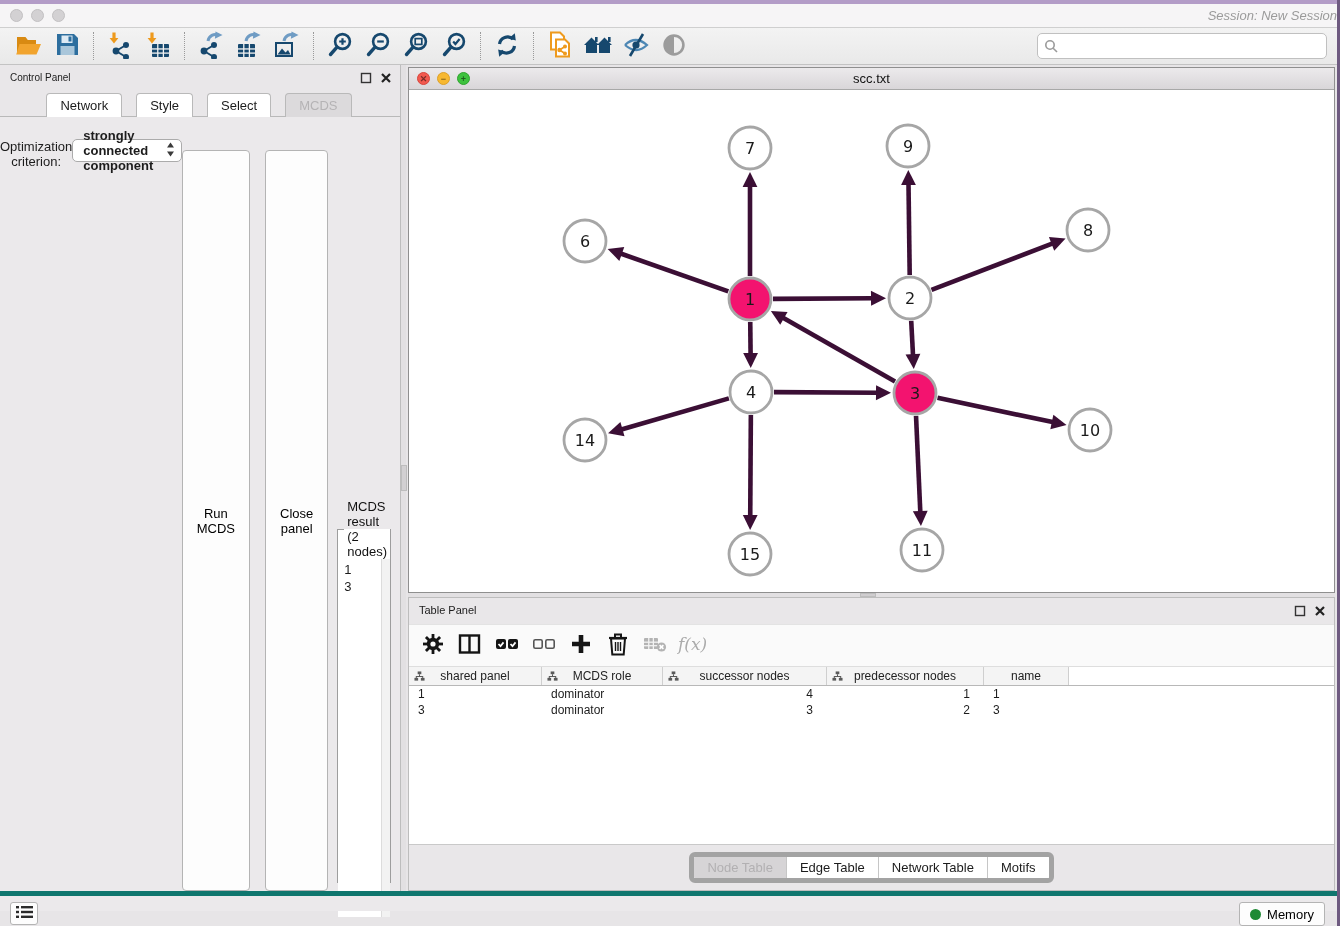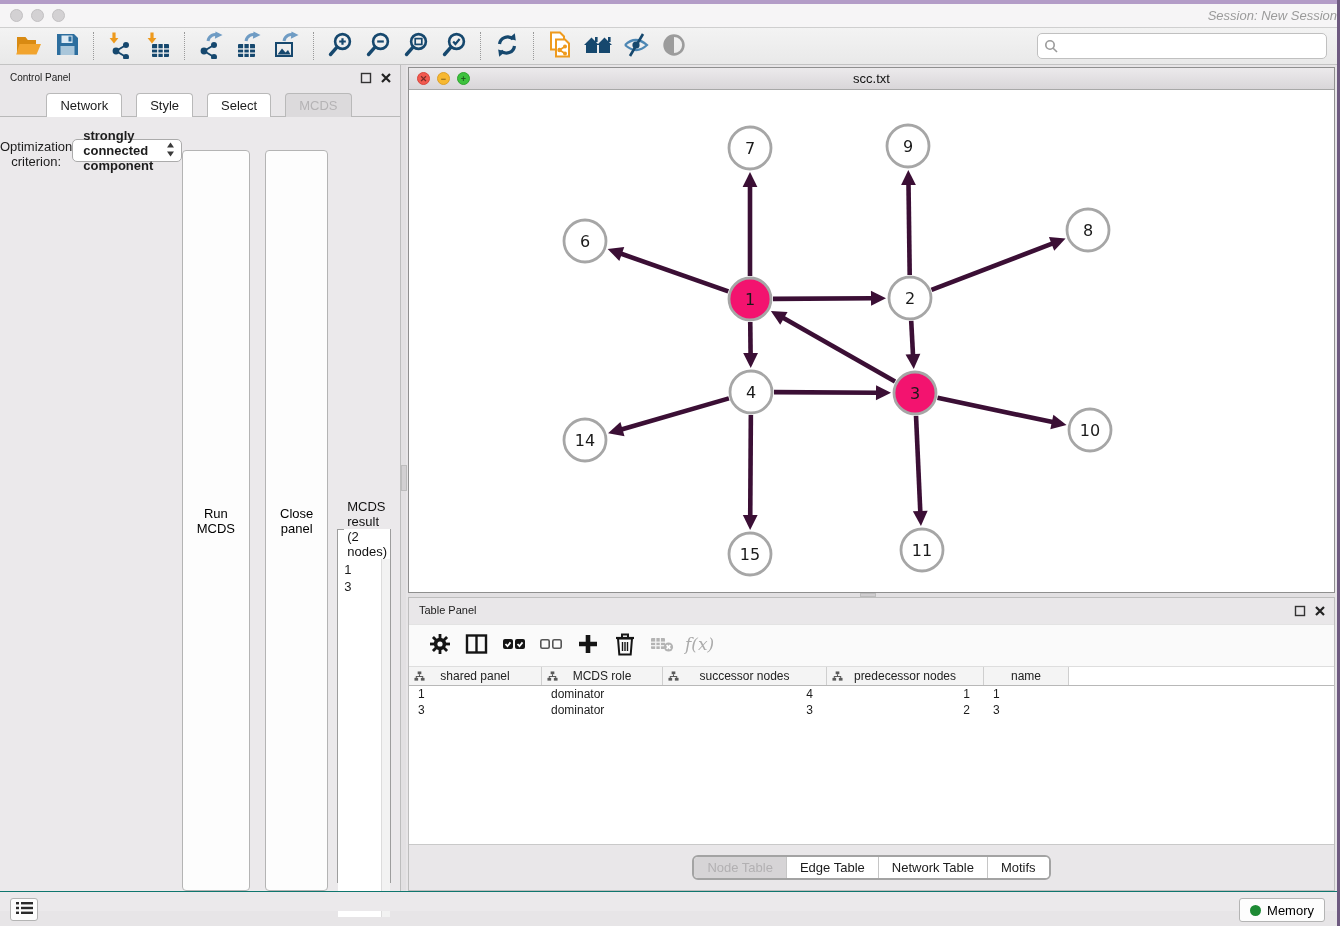--- a/index.html
+++ b/index.html
@@ -58,40 +58,40 @@
   .tl.green { background:#3ec23e; border:1px solid #2fa32f; }
   .net-title { text-align:center; font-size:13px; line-height:21px; color:#111; }
   .net-canvas-wrap { flex:1; background:#fff; position:relative; }
 
   .hsplit { height:4px; background:#e2e0e2; position:relative; cursor:row-resize; }
   .hsplit .handle { position:absolute; left:452px; top:0; width:16px; height:4px; background:#cfcdcf; border:1px solid #bdbdbd; }
 
   
   .table-panel { flex:1; background:#e9e7e9; border:1px solid #bdbdbd; display:flex; flex-direction:column; }
   .tp-header { position:relative; height:26px; padding:6px 10px 0 10px; font-size:11px; }
-  .tp-toolbar { height:43px; background:#fafafa; border-top:1px solid #e3e3e3; border-bottom:1px solid #dedede; display:flex; align-items:center; padding-left:12px; }
+  .tp-toolbar { height:43px; background:#fafafa; border-top:1px solid #e3e3e3; border-bottom:1px solid #dedede; display:flex; align-items:center; padding-left:5px; }
   .tp-tbtn { width:37px; height:34px; border:none; background:none; display:flex; align-items:center; justify-content:center; cursor:pointer; }
   .tp-tbtn.disabled { cursor:default; }
   .tp-table { height:178px; background:#fff; border-bottom:1px solid #c9c9c9; overflow:hidden; font-size:12px; }
   .thead { display:flex; height:19px; border-bottom:1px solid #b8b8b8; background:#f4f4f4; }
   .th { position:relative; display:flex; align-items:center; justify-content:center; border-right:1px solid #cfcfcf; font-size:12px; color:#222; }
   .th .hicon { position:absolute; left:5px; top:4px; }
   .th-fill { flex:1; background:#fff; border:none; }
   .tr { display:flex; height:16px; }
   .td { padding:1px 0; font-size:12px; white-space:nowrap; overflow:hidden; }
   .td.left { text-align:left; padding-left:9px; }
   .td.right { text-align:right; padding-right:14px; }
   .tp-bottom { flex:1; display:flex; align-items:center; justify-content:center; }
-  .seg { display:flex; border:2px solid #a3a3a3; border-radius:6px; overflow:hidden; background:#fff; }
+  .seg { display:flex; border:5px solid #a3a3a3; border-radius:6px; overflow:hidden; background:#fff; }
   .seg .s { font-size:13px; padding:3px 13px; background:#fff; border-left:1px solid #c6c6c6; cursor:pointer; }
   .seg .s:first-child { border-left:none; }
   .seg .s.active { background:#d6d4d6; color:#b2b0b2; }
 
   
-  .statusbar { position:relative; height:20px; background:#ebe9eb; border-top:1px solid #0f766e; }
+  .statusbar { position:relative; height:20px; background:#ebe9eb; border-top:5px solid #0f766e; }
   .status-left-btn { position:absolute; left:10px; top:6px; width:28px; height:23px; background:#fdfdfd; border:1px solid #b4b4b4; border-radius:3px; display:flex; align-items:center; justify-content:center; cursor:pointer; }
   .memory-btn { position:absolute; right:12px; top:6px; height:24px; background:#fdfdfd; border:1px solid #b4b4b4; border-radius:3px; display:flex; align-items:center; gap:6px; padding:0 10px; font-size:13px; cursor:pointer; }
   .memory-btn .mdot { width:11px; height:11px; border-radius:50%; background:#1d8a34; }
 </style>
 </head>
 <body>
 
 <div class="app">
   <div class="top-edge"></div>
 

